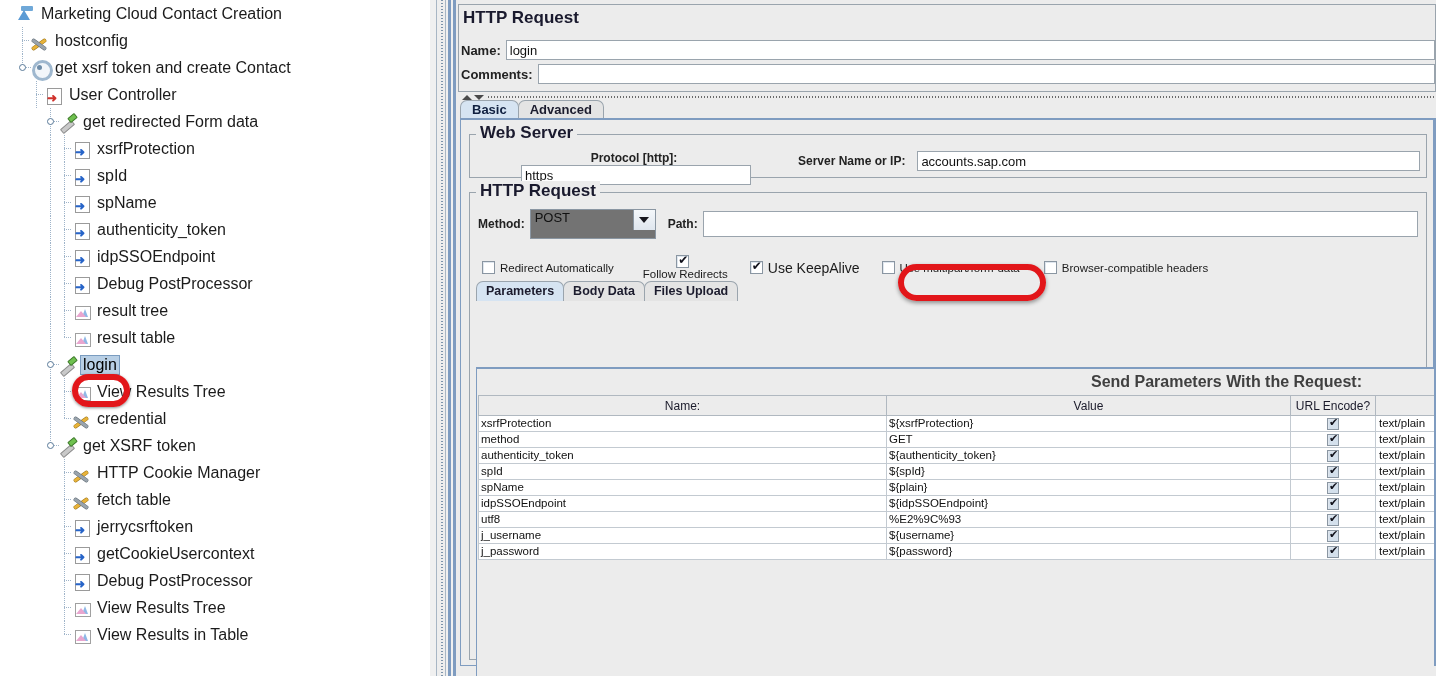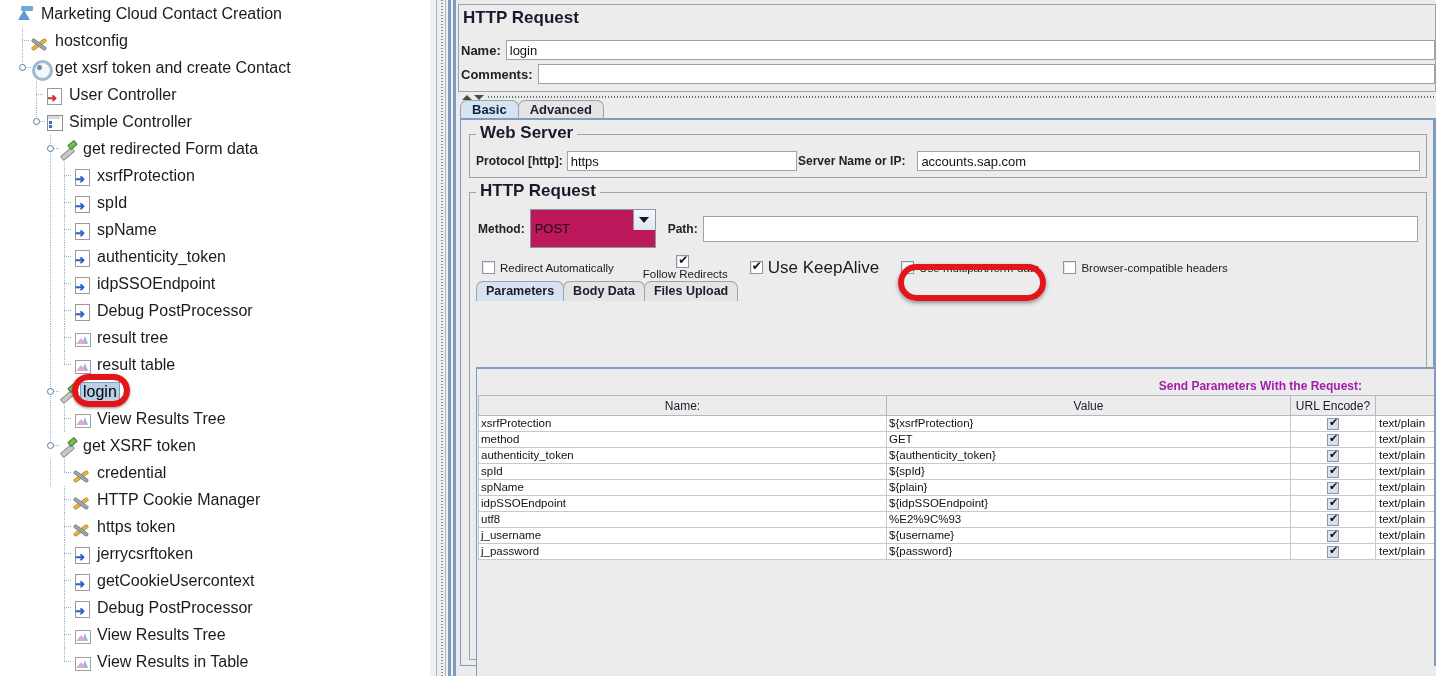--- a/index.html
+++ b/index.html
@@ -229,22 +229,22 @@
   }
   .cbx.on::after{
     content:"\2714"; position:absolute; left:1px; top:-3px; font-size:12px;
     color:#10101a; font-family:"DejaVu Sans",sans-serif; line-height:14px;
   }
   .cbx.tbl{ width:12px; height:12px; background:#d4e0ec; }
   .cbx.tbl::after{ left:1px; top:-3px; font-size:11px; }
 
   
   .combo{
-    height:39px; width:126px; background:#be185d; border:1px solid #8a96a2;
-    display:flex; align-items:center; position:relative;
+    height:30px; width:126px; background:#737373; border:1px solid #8a96a2;
+    display:flex; align-items:flex-start; position:relative;
   }
   .combo .val{ font-size:13px; color:#111; padding-left:4px; }
   .combo .btn{
     position:absolute; right:0; top:0; width:22px; height:20px;
     background:linear-gradient(#f4f7fa,#dfe6ee); border-left:1px solid #8a96a2;
     display:flex; align-items:center; justify-content:center;
   }
   .combo .btn::after{
     content:""; width:0;height:0;border-left:5px solid transparent;
     border-right:5px solid transparent;border-top:6px solid #17171f;
@@ -258,21 +258,21 @@
     border-radius:7px 7px 0 0; line-height:19px; margin-right:-1px;
   }
   .subtab.active{ background:#d6e4f2; }
 
   
   #params-area{
     position:absolute; left:6px; top:174px; width:961px; height:340px;
     border:1px solid #7f9cc0; background:#ececec; border-top:2px solid #7f9cc0;
   }
   #send-params-label{
-    position:absolute; right:74px; top:10px; font-size:12px; font-weight:bold; color:#a21caf;
+    position:absolute; right:74px; top:4px; font-size:16px; font-weight:bold; color:#404040;
   }
   table.ptbl{
     position:absolute; left:1px; top:26px; width:959px;
     border-collapse:collapse; table-layout:fixed; background:#fff;
   }
   table.ptbl th{
     height:20px; background:#ececec; border:1px solid #b0b8c0;
     font-size:12px; font-weight:normal; color:#1b1b2b; text-align:center;
     font-family:"Liberation Sans",sans-serif;
   }
@@ -326,172 +326,161 @@
       <div class="tree-row">
         <div class="handle"></div>
         <div class="elbow cont"></div>
         <span class="tree-icon ic-doc red">
           <span class="arr">➜</span>
         </span>
         <span class="tree-label">User Controller</span>
       </div>
       <div class="tree-row">
         <div class="handle"></div>
+        <div class="handle"></div>
+        <div class="toggle">
+          <div class="knob"></div>
+          <div class="stem"></div>
+        </div>
+        <span class="tree-icon ic-sampler"></span>
+        <span class="tree-label">get redirected Form data</span>
+      </div>
+      <div class="tree-row">
+        <div class="handle"></div>
+        <div class="handle"></div>
+        <div class="vline"></div>
+        <div class="elbow cont"></div>
+        <span class="tree-icon ic-doc blue">
+          <span class="arr">➜</span>
+        </span>
+        <span class="tree-label">xsrfProtection</span>
+      </div>
+      <div class="tree-row">
+        <div class="handle"></div>
+        <div class="handle"></div>
+        <div class="vline"></div>
+        <div class="elbow cont"></div>
+        <span class="tree-icon ic-doc blue">
+          <span class="arr">➜</span>
+        </span>
+        <span class="tree-label">spId</span>
+      </div>
+      <div class="tree-row">
+        <div class="handle"></div>
+        <div class="handle"></div>
+        <div class="vline"></div>
+        <div class="elbow cont"></div>
+        <span class="tree-icon ic-doc blue">
+          <span class="arr">➜</span>
+        </span>
+        <span class="tree-label">spName</span>
+      </div>
+      <div class="tree-row">
+        <div class="handle"></div>
+        <div class="handle"></div>
+        <div class="vline"></div>
+        <div class="elbow cont"></div>
+        <span class="tree-icon ic-doc blue">
+          <span class="arr">➜</span>
+        </span>
+        <span class="tree-label">authenticity_token</span>
+      </div>
+      <div class="tree-row">
+        <div class="handle"></div>
+        <div class="handle"></div>
+        <div class="vline"></div>
+        <div class="elbow cont"></div>
+        <span class="tree-icon ic-doc blue">
+          <span class="arr">➜</span>
+        </span>
+        <span class="tree-label">idpSSOEndpoint</span>
+      </div>
+      <div class="tree-row">
+        <div class="handle"></div>
+        <div class="handle"></div>
+        <div class="vline"></div>
+        <div class="elbow cont"></div>
+        <span class="tree-icon ic-doc blue">
+          <span class="arr">➜</span>
+        </span>
+        <span class="tree-label">Debug PostProcessor</span>
+      </div>
+      <div class="tree-row">
+        <div class="handle"></div>
+        <div class="handle"></div>
+        <div class="vline"></div>
+        <div class="elbow cont"></div>
+        <span class="tree-icon ic-listener">
+          <span class="pk"></span>
+        </span>
+        <span class="tree-label">result tree</span>
+      </div>
+      <div class="tree-row">
+        <div class="handle"></div>
+        <div class="handle"></div>
+        <div class="vline"></div>
+        <div class="elbow"></div>
+        <span class="tree-icon ic-listener">
+          <span class="pk"></span>
+        </span>
+        <span class="tree-label">result table</span>
+      </div>
+      <div class="tree-row">
+        <div class="handle"></div>
+        <div class="handle"></div>
+        <div class="toggle">
+          <div class="knob"></div>
+          <div class="stem"></div>
+        </div>
+        <span class="tree-icon ic-sampler"></span>
+        <span class="tree-label selected">login</span>
+      </div>
+      <div class="tree-row">
+        <div class="handle"></div>
+        <div class="handle"></div>
+        <div class="vline"></div>
+        <div class="elbow cont"></div>
+        <span class="tree-icon ic-listener">
+          <span class="pk"></span>
+        </span>
+        <span class="tree-label">View Results Tree</span>
+      </div>
+      <div class="tree-row">
+        <div class="handle"></div>
+        <div class="handle"></div>
+        <div class="vline"></div>
+        <div class="elbow"></div>
+        <span class="tree-icon ic-config"></span>
+        <span class="tree-label">credential</span>
+      </div>
+      <div class="tree-row">
+        <div class="handle"></div>
+        <div class="handle"></div>
         <div class="toggle nobottom">
           <div class="knob"></div>
           <div class="stem"></div>
         </div>
-        <span class="tree-icon ic-ctrl">
-          <span class="dots"></span>
-        </span>
-        <span class="tree-label">Simple Controller</span>
-      </div>
-      <div class="tree-row">
-        <div class="handle"></div>
-        <div class="handle"></div>
-        <div class="toggle">
-          <div class="knob"></div>
-          <div class="stem"></div>
-        </div>
-        <span class="tree-icon ic-sampler"></span>
-        <span class="tree-label">get redirected Form data</span>
-      </div>
-      <div class="tree-row">
-        <div class="handle"></div>
-        <div class="handle"></div>
-        <div class="vline"></div>
-        <div class="elbow cont"></div>
-        <span class="tree-icon ic-doc blue">
-          <span class="arr">➜</span>
-        </span>
-        <span class="tree-label">xsrfProtection</span>
-      </div>
-      <div class="tree-row">
-        <div class="handle"></div>
-        <div class="handle"></div>
-        <div class="vline"></div>
-        <div class="elbow cont"></div>
-        <span class="tree-icon ic-doc blue">
-          <span class="arr">➜</span>
-        </span>
-        <span class="tree-label">spId</span>
-      </div>
-      <div class="tree-row">
-        <div class="handle"></div>
-        <div class="handle"></div>
-        <div class="vline"></div>
-        <div class="elbow cont"></div>
-        <span class="tree-icon ic-doc blue">
-          <span class="arr">➜</span>
-        </span>
-        <span class="tree-label">spName</span>
-      </div>
-      <div class="tree-row">
-        <div class="handle"></div>
-        <div class="handle"></div>
-        <div class="vline"></div>
-        <div class="elbow cont"></div>
-        <span class="tree-icon ic-doc blue">
-          <span class="arr">➜</span>
-        </span>
-        <span class="tree-label">authenticity_token</span>
-      </div>
-      <div class="tree-row">
-        <div class="handle"></div>
-        <div class="handle"></div>
-        <div class="vline"></div>
-        <div class="elbow cont"></div>
-        <span class="tree-icon ic-doc blue">
-          <span class="arr">➜</span>
-        </span>
-        <span class="tree-label">idpSSOEndpoint</span>
-      </div>
-      <div class="tree-row">
-        <div class="handle"></div>
-        <div class="handle"></div>
-        <div class="vline"></div>
-        <div class="elbow cont"></div>
-        <span class="tree-icon ic-doc blue">
-          <span class="arr">➜</span>
-        </span>
-        <span class="tree-label">Debug PostProcessor</span>
-      </div>
-      <div class="tree-row">
-        <div class="handle"></div>
-        <div class="handle"></div>
-        <div class="vline"></div>
-        <div class="elbow cont"></div>
-        <span class="tree-icon ic-listener">
-          <span class="pk"></span>
-        </span>
-        <span class="tree-label">result tree</span>
-      </div>
-      <div class="tree-row">
-        <div class="handle"></div>
-        <div class="handle"></div>
-        <div class="vline"></div>
-        <div class="elbow"></div>
-        <span class="tree-icon ic-listener">
-          <span class="pk"></span>
-        </span>
-        <span class="tree-label">result table</span>
-      </div>
-      <div class="tree-row">
-        <div class="handle"></div>
-        <div class="handle"></div>
-        <div class="toggle">
-          <div class="knob"></div>
-          <div class="stem"></div>
-        </div>
-        <span class="tree-icon ic-sampler"></span>
-        <span class="tree-label selected">login</span>
-      </div>
-      <div class="tree-row">
-        <div class="handle"></div>
-        <div class="handle"></div>
-        <div class="vline"></div>
-        <div class="elbow cont"></div>
-        <span class="tree-icon ic-listener">
-          <span class="pk"></span>
-        </span>
-        <span class="tree-label">View Results Tree</span>
-      </div>
-      <div class="tree-row">
-        <div class="handle"></div>
-        <div class="handle"></div>
-        <div class="toggle nobottom">
-          <div class="knob"></div>
-          <div class="stem"></div>
-        </div>
         <span class="tree-icon ic-sampler"></span>
         <span class="tree-label">get XSRF token</span>
       </div>
       <div class="tree-row">
         <div class="handle"></div>
         <div class="handle"></div>
-        <div class="vline"></div>
-        <div class="elbow"></div>
-        <span class="tree-icon ic-config"></span>
-        <span class="tree-label">credential</span>
-      </div>
-      <div class="tree-row">
-        <div class="handle"></div>
-        <div class="handle"></div>
         <div class="handle"></div>
         <div class="elbow cont"></div>
         <span class="tree-icon ic-config"></span>
         <span class="tree-label">HTTP Cookie Manager</span>
       </div>
       <div class="tree-row">
         <div class="handle"></div>
         <div class="handle"></div>
         <div class="handle"></div>
         <div class="elbow cont"></div>
         <span class="tree-icon ic-config"></span>
-        <span class="tree-label">https token</span>
+        <span class="tree-label">fetch table</span>
       </div>
       <div class="tree-row">
         <div class="handle"></div>
         <div class="handle"></div>
         <div class="handle"></div>
         <div class="elbow cont"></div>
         <span class="tree-icon ic-doc blue">
           <span class="arr">➜</span>
         </span>
         <span class="tree-label">jerrycsrftoken</span>
@@ -567,21 +556,21 @@
 
     <div class="tabstrip">
       <div class="tab active">Basic</div>
       <div class="tab">Advanced</div>
     </div>
 
     <div class="mainbox">
 
       <div class="grp" style="left:8px; top:14px; width:958px; height:44px;">
         <div class="grp-title">Web Server</div>
-        <div style="position:absolute; left:6px; top:16px; display:flex; align-items:center; width:316px;">
+        <div style="position:absolute; left:6px; top:16px; display:flex; align-items:center; width:316px;flex-direction:column;">
           <span class="inline-label">Protocol [http]:</span>
           <div class="txtinput" style="margin-left:4px; width:230px; flex:none;">https</div>
         </div>
         <div style="position:absolute; left:328px; top:16px; display:flex; align-items:center; right:6px;border-radius:6px;">
           <span class="inline-label">Server Name or IP:</span>
           <div class="txtinput" style="margin-left:12px; flex:1;">accounts.sap.com</div>
         </div>
       </div>
 
       <div class="grp" style="left:8px; top:72px; width:958px; height:468px;">
@@ -601,21 +590,21 @@
             <span style="display: flex; align-items: center; margin-left: 0px;">
               <span class="cbx"></span>
               <span style="font-size: 11.5px; margin-left: 5px; color: rgb(27, 27, 27); white-space: nowrap;">Redirect Automatically</span>
             </span>
             <span style="display: flex; align-items: center; margin-left: 24px; flex-direction: column;">
               <span class="cbx on"></span>
               <span style="font-size: 11.5px; margin-left: 5px; color: rgb(27, 27, 27); white-space: nowrap;">Follow Redirects</span>
             </span>
             <span style="display: flex; align-items: center; margin-left: 22px;">
               <span class="cbx on"></span>
-              <span style="font-size: 17px; margin-left: 5px; color: rgb(27, 27, 27); white-space: nowrap;">Use KeepAlive</span>
+              <span style="font-size: 14px; margin-left: 5px; color: rgb(27, 27, 27); white-space: nowrap;">Use KeepAlive</span>
             </span>
             <span style="display: flex; align-items: center; margin-left: 22px;">
               <span class="cbx"></span>
               <span style="font-size: 11.5px; margin-left: 5px; color: rgb(27, 27, 27); white-space: nowrap;">Use multipart/form-data</span>
             </span>
             <span style="display: flex; align-items: center; margin-left: 24px;">
               <span class="cbx"></span>
               <span style="font-size: 11.5px; margin-left: 5px; color: rgb(27, 27, 27); white-space: nowrap;">Browser-compatible headers</span>
             </span>
           </div>

